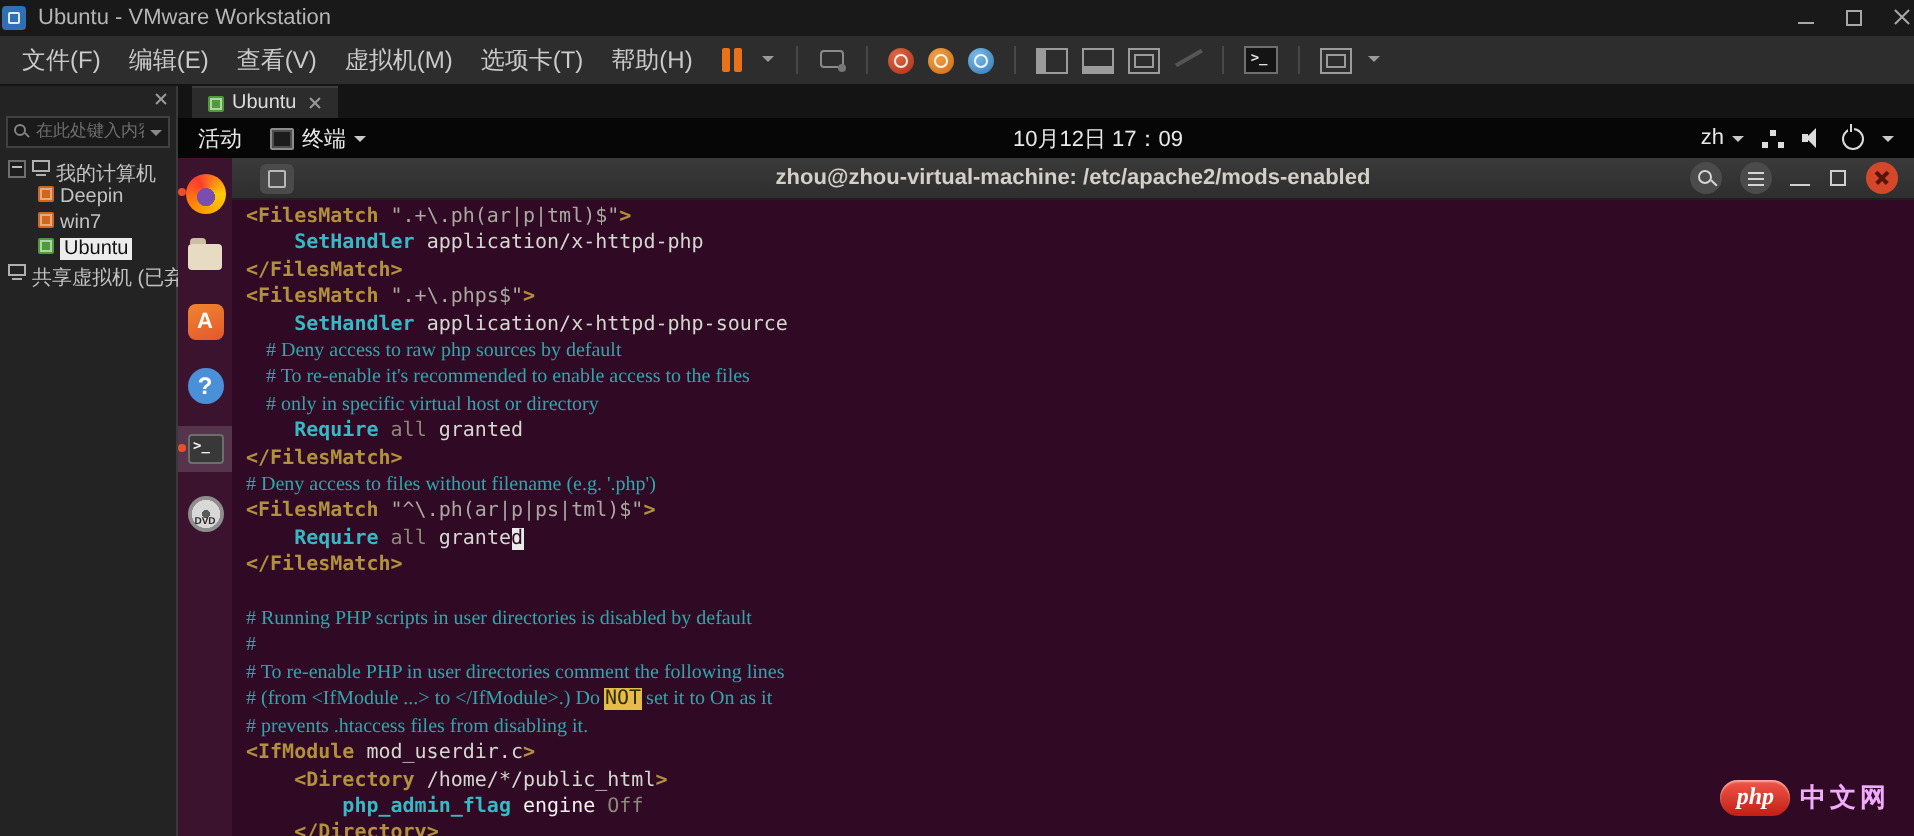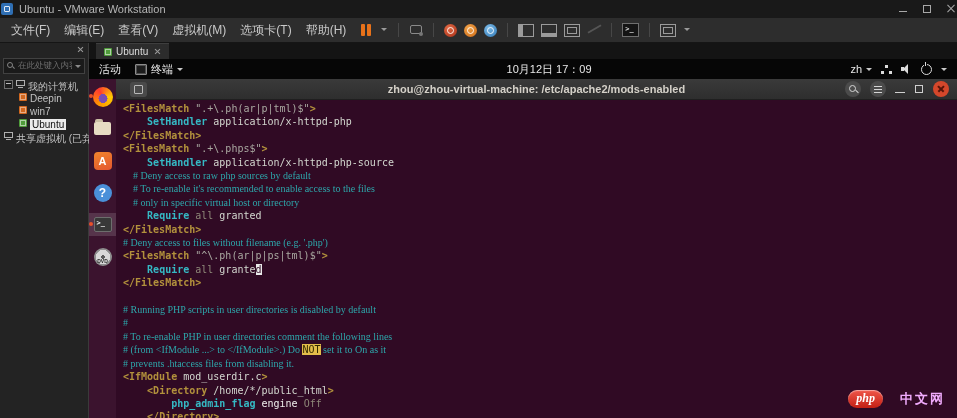--- a/index.html
+++ b/index.html
@@ -129,21 +129,21 @@
   .tk-tag{color:#b2913c;font-weight:bold;}
   .tk-kw{color:#35b9c4;font-weight:bold;}
   .tk-com{color:#2da7ab;font-family:Liberation Serif, serif;}
   .tk-str{color:#a9a8a0;}
   .tk-fg{color:#d3d7cf;}
   .tk-dim{color:#8e8878;}
   .tk-wb{color:#eeeeec;font-weight:normal;}
   .tk-hl{background:#e3bd4a;color:#332a00;}
   .tk-cursor{background:#e9e9e9;color:#300a24;}
   
-  .watermark{position:absolute;right:12px;bottom:10px;display:flex;align-items:center;gap:17px;}
+  .watermark{position:absolute;right:12px;bottom:10px;display:flex;align-items:center;gap:5px;}
   .wm-pill{background:linear-gradient(#f0574a,#c21f14);border-radius:10px;padding:1px 8px 2px 8px;color:#fff;font:bold italic 12px "Liberation Serif",serif;box-shadow:inset 0 1px 1px rgba(255,255,255,.5);}
   .wm-text{color:#f0abfc;font:bold 13px "Liberation Sans",sans-serif;letter-spacing:2px;}
 </style>
 </head>
 <body>
 
 <div class="screen">
 
   <div class="vm-titlebar">
     <div class="vm-logo"></div>

